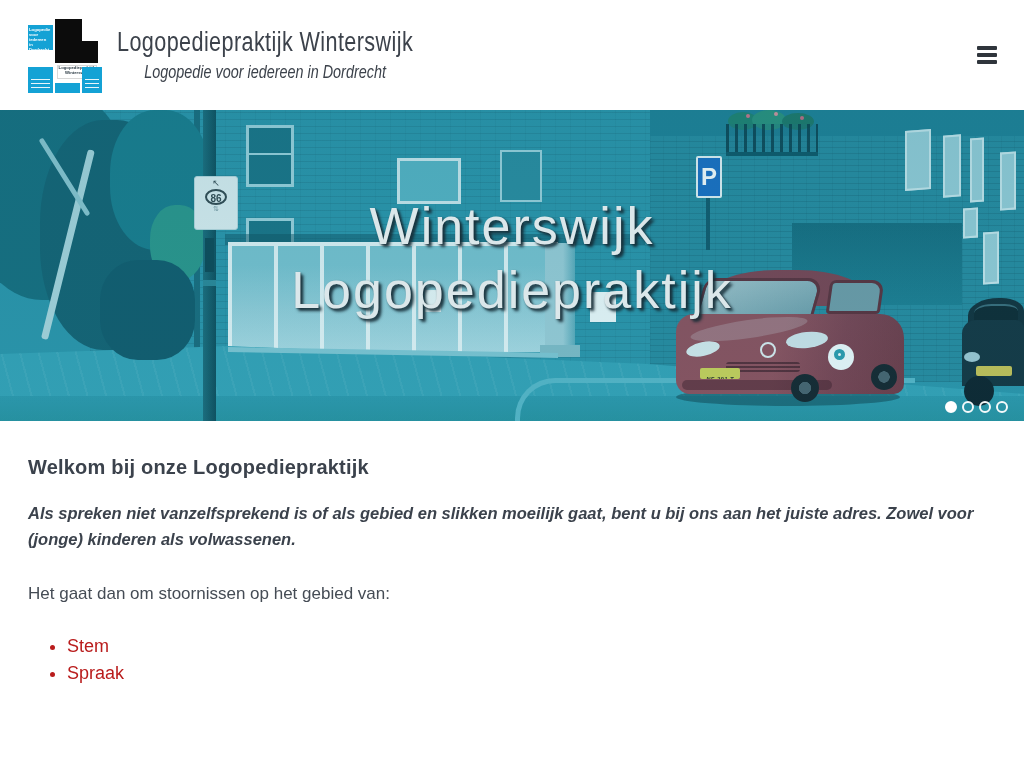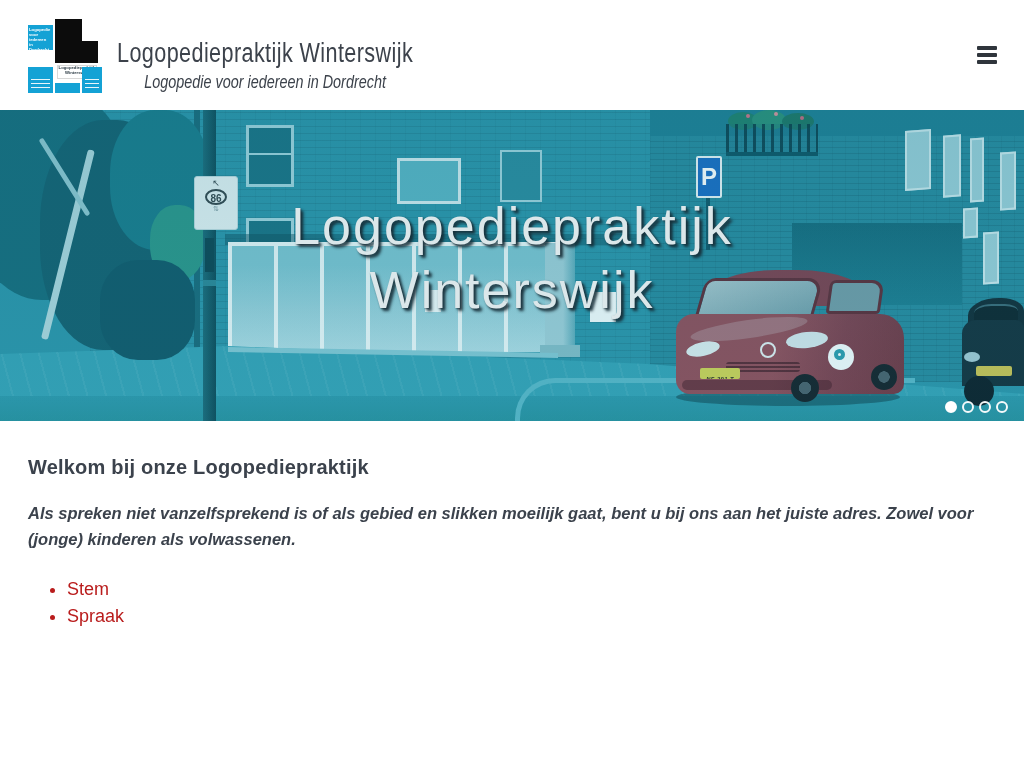--- a/index.html
+++ b/index.html
@@ -10,21 +10,21 @@
     font-family:"Liberation Sans", sans-serif;
     -webkit-font-smoothing:antialiased;
   }
 
   
   .site-header {
     height:110px; background:#fff;
     display:flex; align-items:center; justify-content:space-between;
     padding:0 27px 0 28px; position:relative;
   }
-  .branding { display:flex; align-items:flex-end; gap:15px; }
+  .branding { display:flex; align-items:center; gap:15px; }
 
   .logo-grid { position:relative; width:74px; height:76px; flex:0 0 auto; }
   .logo-grid .cell { position:absolute; }
   .lg-cyan { background:#14a2d5; }
   .lg-black { background:#0c0c0c; }
   .lg-tl { left:0; top:8px; width:25px; height:25px; padding:2px 1px; overflow:hidden; }
   .lg-tl .tiny {
     display:block; width:52px; font-size:10px; line-height:1.2; font-weight:bold;
     color:#fff; transform:scale(0.42); transform-origin:0 0;
   }
@@ -349,33 +349,34 @@
   <div class="s car2">
     <i class="roof"></i>
     <i class="win"></i>
     <i class="body"></i>
     <i class="hl"></i>
     <i class="plate"></i>
     <i class="arch"></i>
   </div>
 
   <h1 class="hero-title">
+    <span>Winterswijk</span>
     <span>Logopediepraktijk</span>
-    <span>Winterswijk</span>
   </h1>
 
   <div class="dots">
     <button class="dot active" aria-label="slide 1"></button>
     <button class="dot" aria-label="slide 2"></button>
     <button class="dot" aria-label="slide 3"></button>
     <button class="dot" aria-label="slide 4"></button>
   </div>
 </section>
 
 <main class="content">
   <h2>Welkom bij onze Logopediepraktijk</h2>
   <p class="lead">Als spreken niet vanzelfsprekend is of als gebied en slikken moeilijk gaat, bent u bij ons aan het juiste adres. Zowel voor (jonge) kinderen als volwassenen.</p>
+  <p class="body-p2">Het gaat dan om stoornissen op het gebied van:</p>
   <ul>
 
   <li style="">Stem</li>
       <li style="">Spraak</li>
     </ul>
 </main>
 
 </body></html>

